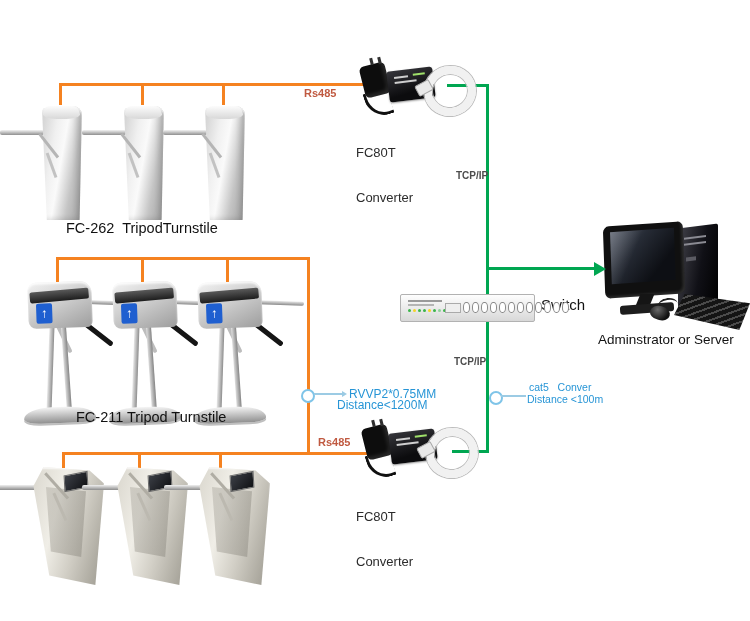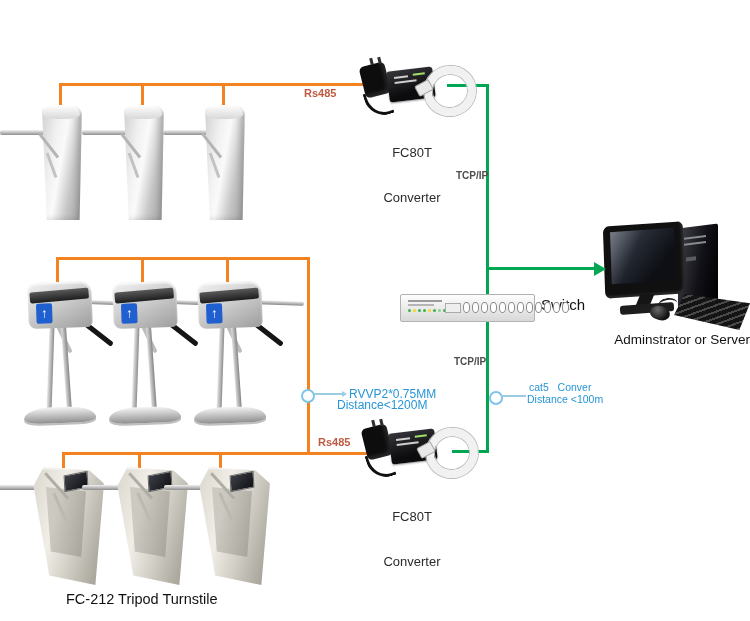--- a/index.html
+++ b/index.html
@@ -6,21 +6,21 @@
   .canvas{position:relative;width:750px;height:621px;background:#ffffff;
           font-family:"Liberation Sans", sans-serif;overflow:hidden;}
   .wire{position:absolute;}
   .wire.o{background:#F58220;}
   .wire.g{background:#00A651;}
   .lbl{position:absolute;white-space:pre;color:#111;}
   .title{position:absolute;left:0;top:9;width:750px;text-align:center;
          font-size:16px;font-weight:bold;color:#000;letter-spacing:-0.2px;}
   .rs485{font-size:11px;color:#C05A41;font-weight:bold;}
   .tcpip{font-size:10px;color:#4D4D4D;font-weight:bold;}
-  .devlbl{font-size:13px;color:#2b2b2b;text-align:center;line-height:15px;}
+  .devlbl{font-size:13px;color:#2b2b2b;line-height:15px;}
   .grouplbl{font-size:14.5px;color:#111;}
   .ann{font-size:12px;color:#2795D6;}
   .callout{position:absolute;width:10px;height:10px;border:2px solid #7FC4E8;
            border-radius:50%;background:#fff;z-index:6;}
   .leader{position:absolute;height:2px;background:#9CCBE4;z-index:6;}
   .leader-arrow{position:absolute;width:0;height:0;border-left:5px solid #9CCBE4;
            border-top:3px solid transparent;border-bottom:3px solid transparent;z-index:6;}
   .arrow-right{position:absolute;width:0;height:0;border-left:12px solid #00A651;
            border-top:7px solid transparent;border-bottom:7px solid transparent;z-index:5;}
 
@@ -195,20 +195,21 @@
     <div class="arm1"></div>
     <div class="arm2"></div>
   </div>
   <div class="ts262" style="left:177px;top:104px;">
     <div class="bar"></div>
     <div class="body"></div>
     <div class="cap"></div>
     <div class="arm1"></div>
     <div class="arm2"></div>
   </div>
+  <div class="lbl grouplbl" style="left:66px;top:220px;">FC-262  TripodTurnstile</div>
 
   <div class="ts211" style="left:22px;top:276px;">
     <div class="armR"></div>
     <div class="armB"></div>
     <div class="armS"></div>
     <div class="legL"></div>
     <div class="legR"></div>
     <div class="base"></div>
     <div class="head">
       <div class="band"></div>
@@ -232,20 +233,21 @@
     <div class="armB"></div>
     <div class="armS"></div>
     <div class="legL"></div>
     <div class="legR"></div>
     <div class="base"></div>
     <div class="head">
       <div class="band"></div>
       <div class="sign">↑</div>
     </div>
   </div>
+  <div class="lbl grouplbl" style="left:76px;top:409px;">FC-211 Tripod Turnstile</div>
 
   <div class="ts212" style="left:20px;top:463px;">
     <div class="rail"></div>
     <div class="body"></div>
     <div class="inner"></div>
     <div class="screen"></div>
     <div class="arm1"></div>
     <div class="arm2"></div>
   </div>
   <div class="ts212" style="left:104px;top:463px;">
@@ -257,21 +259,20 @@
     <div class="arm2"></div>
   </div>
   <div class="ts212" style="left:186px;top:463px;">
     <div class="rail"></div>
     <div class="body"></div>
     <div class="inner"></div>
     <div class="screen"></div>
     <div class="arm1"></div>
     <div class="arm2"></div>
   </div>
-  <div class="lbl grouplbl" style="left:66px;top:591px;">FC-212 Tripod Turnstile</div>
 
   <div class="conv" style="left:356px;top:62px;">
     <div class="adapter"></div>
     <div class="prong"></div>
     <div class="prong2"></div>
     <div class="cord"></div>
     <div class="box">
         <i class="s1"></i>
         <i class="s2"></i>
         <i class="s3"></i>
@@ -342,21 +343,21 @@
     <div class="monitor">
       <div class="scr"></div>
       <div class="glare"></div>
     </div>
     <div class="neck"></div>
     <div class="mbase"></div>
     <div class="mcable"></div>
     <div class="kb"></div>
     <div class="mouse"></div>
   </div>
-  <div class="lbl" style="left:598px;top:332px;width:152px;text-align:right;font-size:13.5px;">Adminstrator or Server</div>
+  <div class="lbl" style="left:598px;top:332px;width:152px;text-align:left;font-size:13.5px;">Adminstrator or Server</div>
 
   <div class="callout" style="left:301px;top:389px;"></div>
   <div class="leader" style="left:314px;top:393px;width:28px;"></div>
   <div class="leader-arrow" style="left:342px;top:391px;"></div>
   <div class="lbl ann" style="left:349px;top:387px;">RVVP2*0.75MM</div>
   <div class="lbl ann" style="left:337px;top:398px;">Distance&lt;1200M</div>
 
   <div class="callout" style="left:489px;top:391px;"></div>
   <div class="leader" style="left:501px;top:395px;width:25px;"></div>
   <div class="lbl ann" style="left:529px;top:381px;font-size:10.5px;">cat5   Conver</div>

